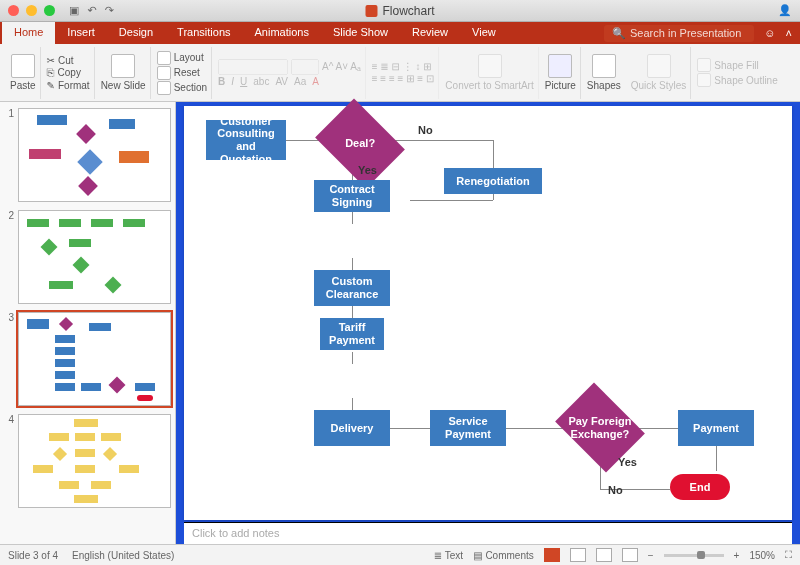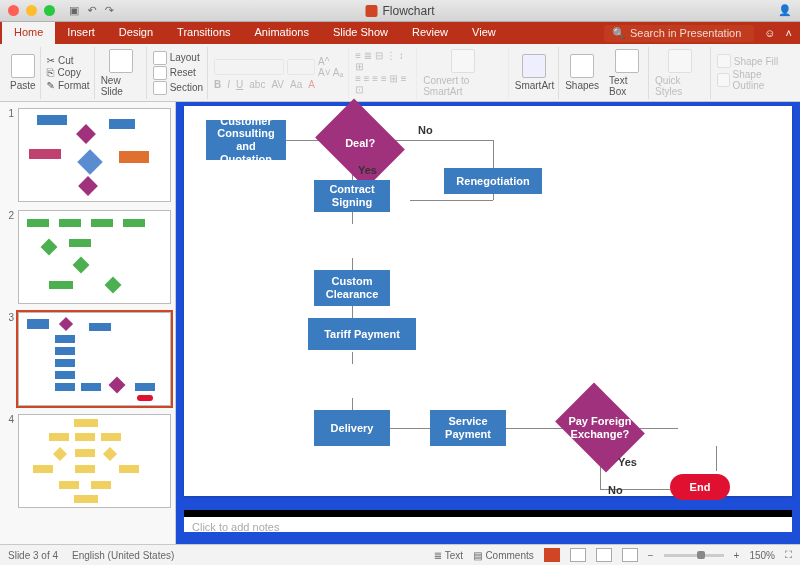--- a/index.html
+++ b/index.html
@@ -46,21 +46,21 @@
 
 .shape { position: absolute; display: flex; align-items: center; justify-content: center; color: #fff; text-align: center; font-size: 11px; line-height: 1.15; font-weight: 600; padding: 3px;}
 .process { background: #3b7bbf; }
 .decision { background: #a0317c; width: 72px; height: 55px; transform: rotate(45deg); }
 .decision span { transform: rotate(-45deg); display: block; width: 95px; }
 .terminator { background: #e01030; border-radius: 16px; }
 .label { position: absolute; color: #333; font-size: 11px; font-weight: 600; }
 .conn { position: absolute; background: #888; }
 .conn.h { height: 1px; } .conn.v { width: 1px; }
 
-.notes { height: 22px; background: #fff; border-top: 7px solid #000000; padding: 4px 8px; color: #aaa; font-size: 11px; margin: 12px 8px;}
+.notes { height: 22px; background: #fff; border-top: 1px solid #000000; padding: 4px 8px; color: #aaa; font-size: 11px; margin: 0 8px;}
 
 .statusbar { height: 21px; background: #f3f3f3; border-top: 1px solid #c8c8c8; display: flex; align-items: center; padding: 0 8px; font-size: 10px; color: #666; gap: 14px; }
 .statusbar .right { margin-left: auto; display: flex; align-items: center; gap: 10px; }
 .viewbtn { width: 16px; height: 14px; border: 1px solid #aaa; background:#fff; }
 .viewbtn.active { background:#d04625; border-color:#d04625;}
 .zoomslider { width: 60px; height: 3px; background: #ccc; position: relative; }
 .zoomslider::after { content:''; position:absolute; left:55%; top:-3px; width:8px; height:8px; background:#888; border-radius:2px;}
 </style>
 </head>
 <body>
@@ -173,33 +173,27 @@
   </div>
   <div class="rgroup disabled">
     <div class="bigbtn">
         <div class="ricon lg"></div>
         <span>Convert to SmartArt</span>
       </div>
   </div>
   <div class="rgroup">
     <div class="bigbtn">
         <div class="ricon lg" style="background:#eef"></div>
-        <span>SmartArt</span>
+        <span>Picture</span>
       </div>
   </div>
   <div class="rgroup noborder">
     <div class="bigbtn">
         <div class="ricon lg"></div>
         <span>Shapes</span>
-      </div>
-  </div>
-  <div class="rgroup">
-    <div class="bigbtn">
-        <div class="ricon lg"></div>
-        <span>Text Box</span>
       </div>
   </div>
   <div class="rgroup">
     <div class="bigbtn disabled">
         <div class="ricon lg"></div>
         <span>Quick Styles</span>
       </div>
   </div>
   <div class="rgroup noborder disabled">
     <div class="hstack">
@@ -311,31 +305,34 @@
       <div class="label" style="left:174px;top:58px">Yes</div>
       <div class="shape process" style="left:260px;top:62px;width:98px;height:26px">
           <span>Renegotiation</span>
         </div>
       <div class="shape process" style="left:130px;top:74px;width:76px;height:32px">
           <span>Contract Signing</span>
         </div>
       <div class="shape process" style="left:130px;top:164px;width:76px;height:36px">
           <span>Custom Clearance</span>
         </div>
-      <div class="shape process" style="left:124px;top:212px;width:108px;height:32px">
+      <div class="shape process" style="left:136px;top:212px;width:64px;height:32px">
           <span>Tariff Payment</span>
         </div>
       <div class="shape process" style="left:130px;top:304px;width:76px;height:36px">
           <span>Delivery</span>
         </div>
       <div class="shape process" style="left:246px;top:304px;width:76px;height:36px">
           <span>Service Payment</span>
         </div>
       <div class="shape decision" style="left:380px;top:294px">
           <span>Pay Foreign Exchange?</span>
+        </div>
+      <div class="shape process" style="left:494px;top:304px;width:76px;height:36px">
+          <span>Payment</span>
         </div>
       <div class="label" style="left:434px;top:350px">Yes</div>
       <div class="label" style="left:424px;top:378px">No</div>
       <div class="shape terminator" style="left:486px;top:368px;width:60px;height:26px">
           <span>End</span>
         </div>
     </div>
     <div class="notes">Click to add notes</div>
   </div>
 </div>

